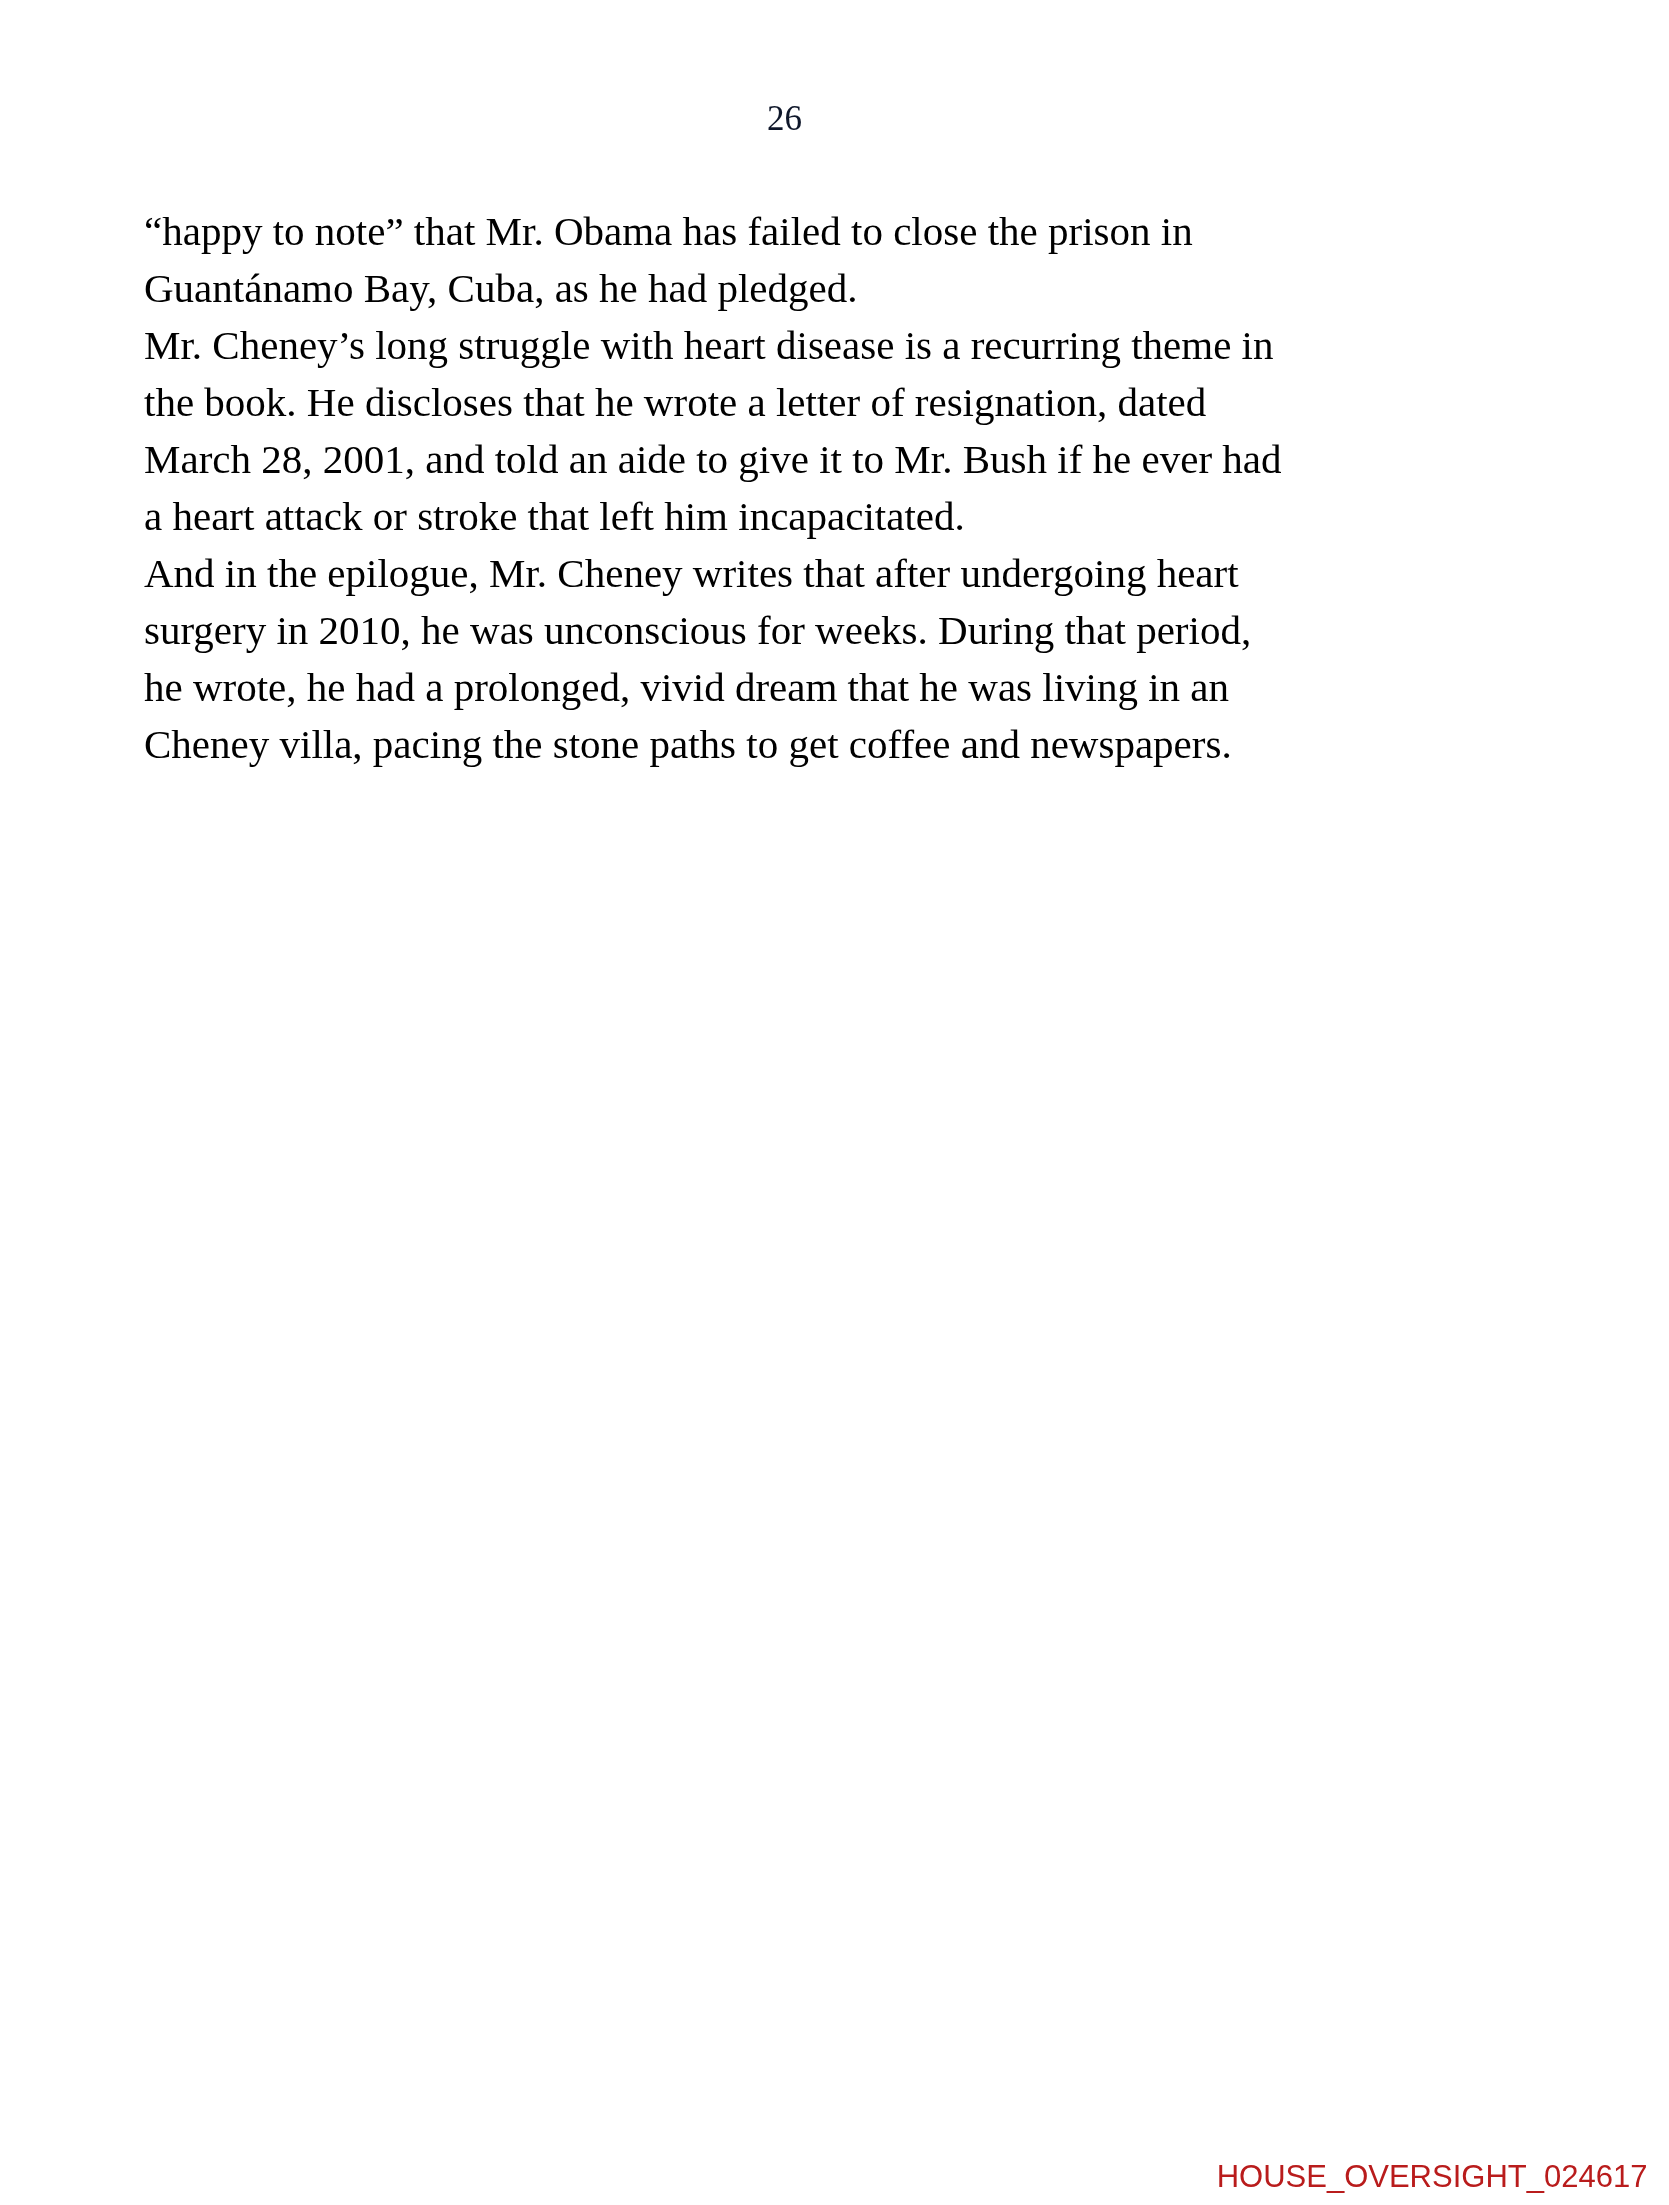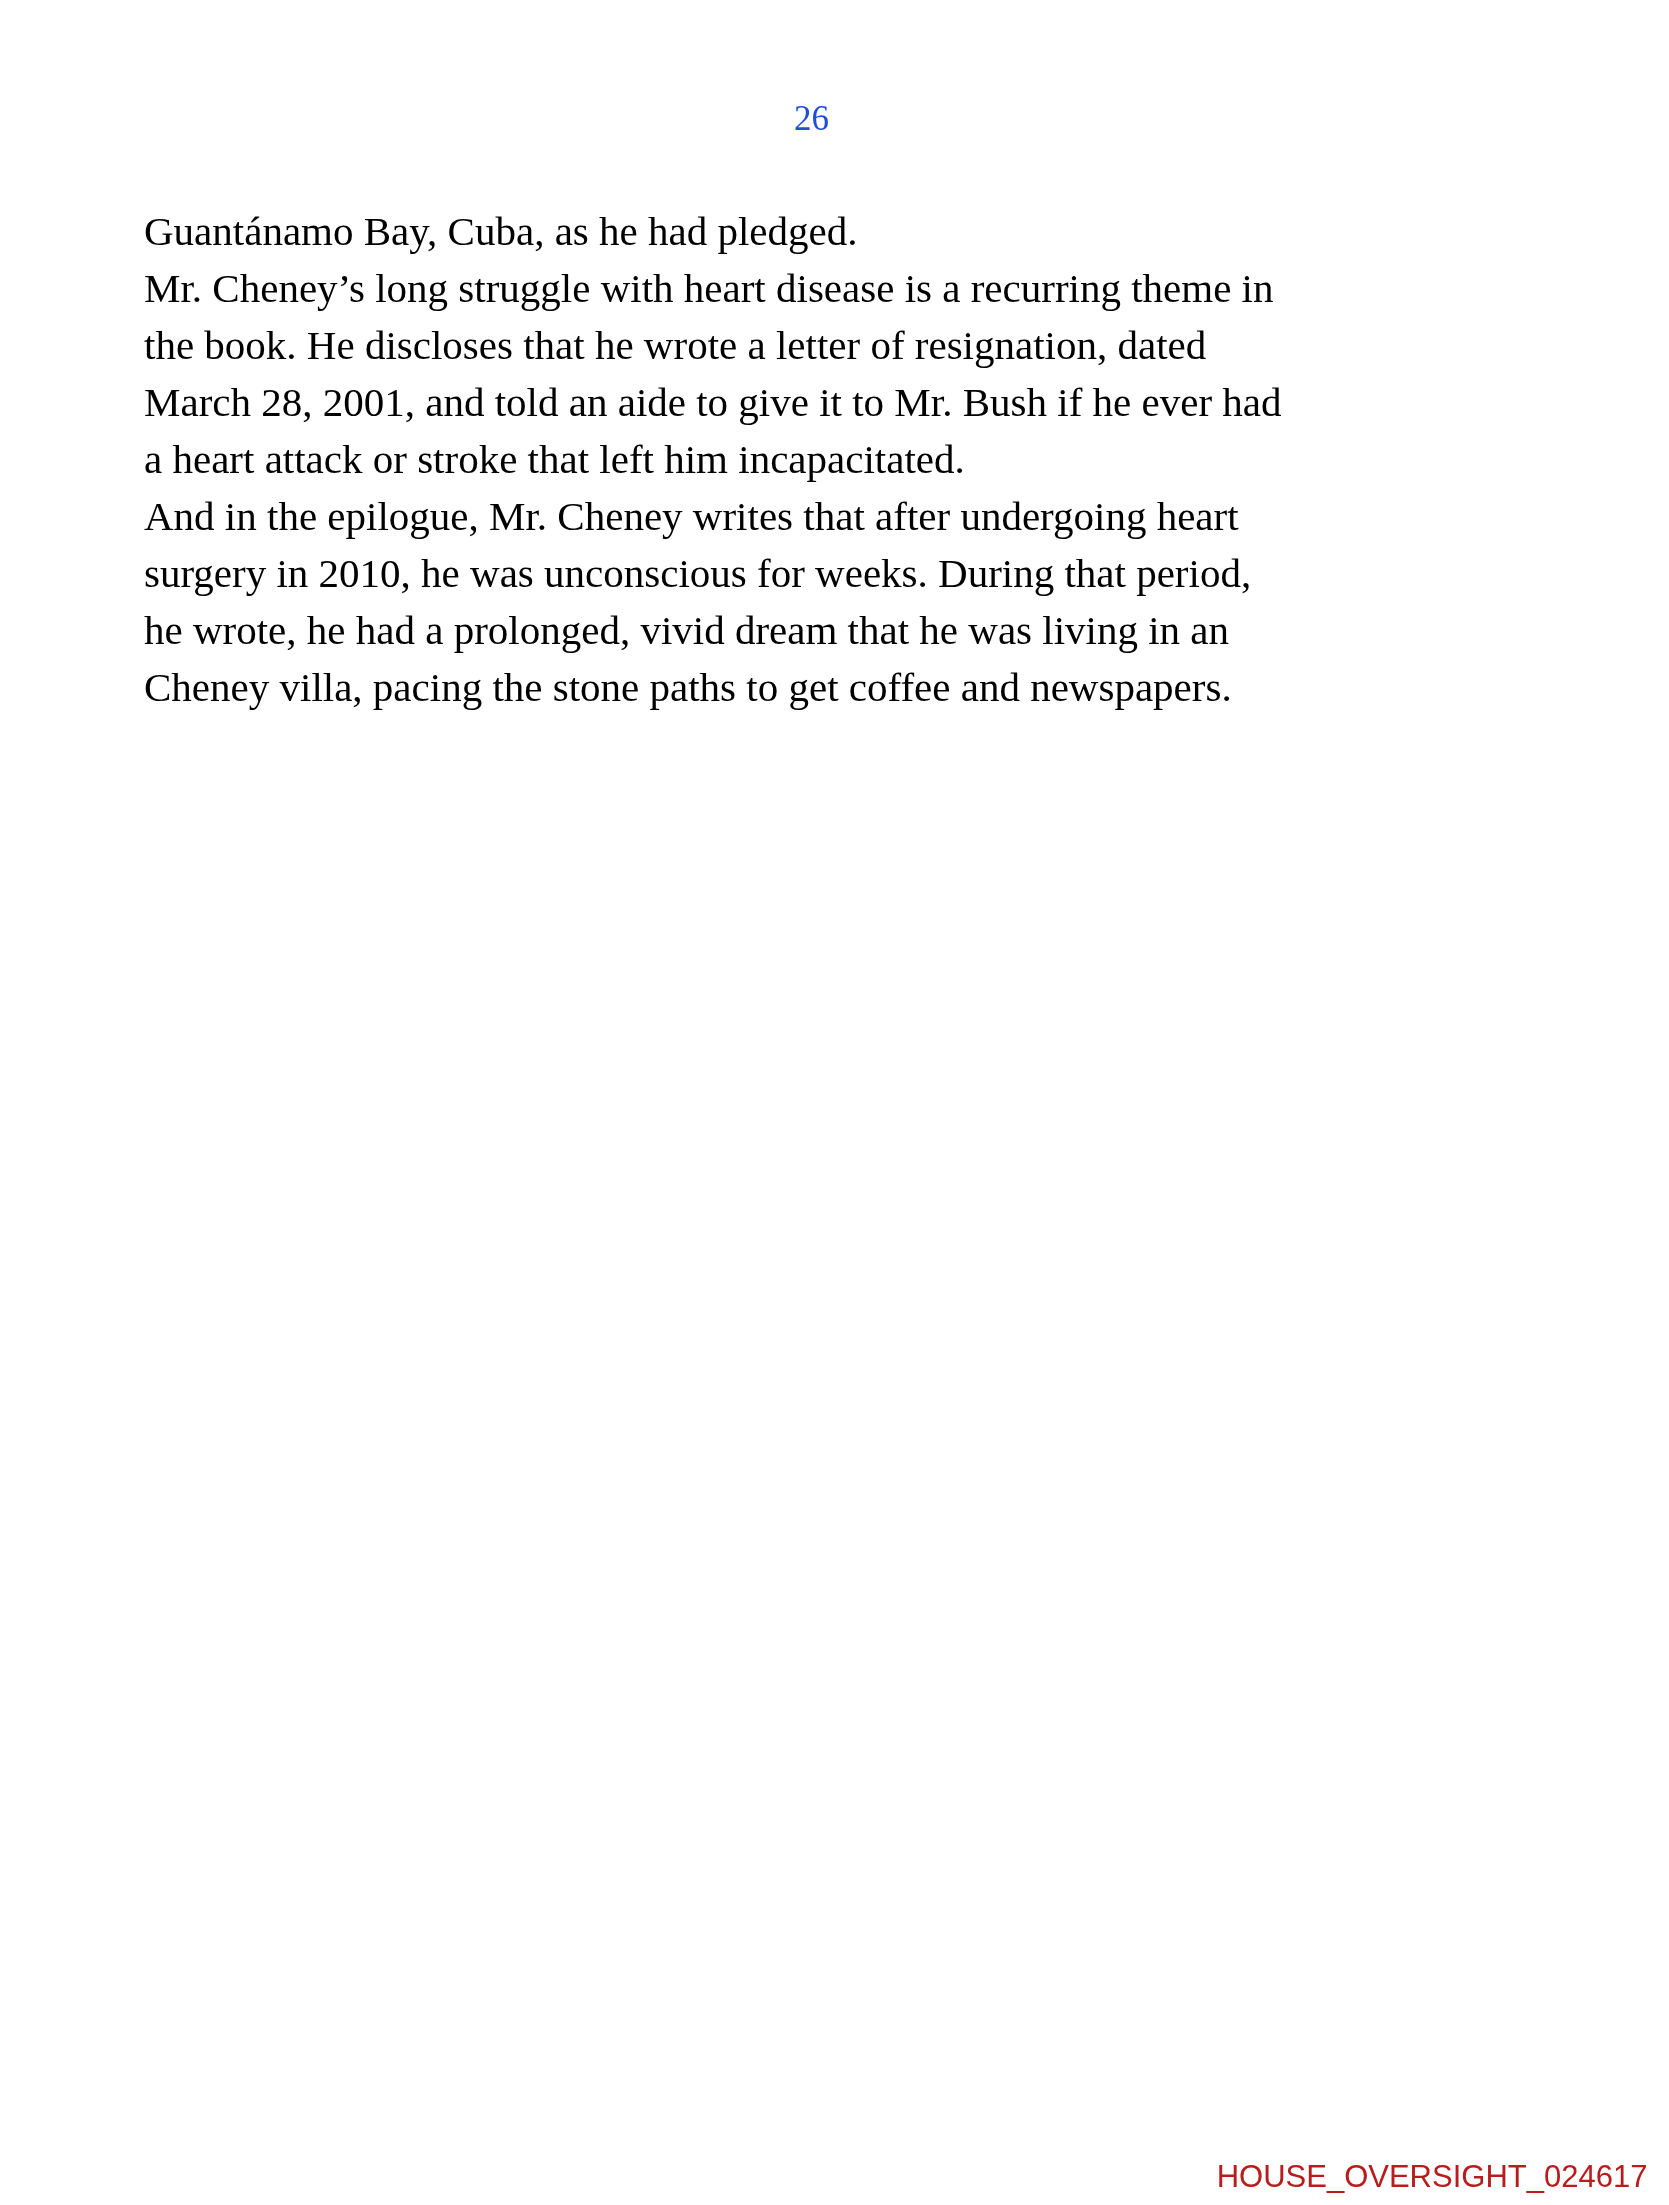--- a/index.html
+++ b/index.html
@@ -15,22 +15,21 @@
   }
   .page-number {
     position: absolute;
     top: 99px;
     left: 0;
     width: 1569px;
     text-align: center;
     font-family: "Liberation Serif", serif;
     font-size: 35px;
     line-height: 39px;
-    color: #1d4ed8;
-    padding-left: 27px;
+    color: #0f172a;
   }
   .body-text {
     position: absolute;
     left: 144px;
     top: 203px;
     width: 1440px;
     font-family: "Liberation Serif", serif;
     font-size: 41px;
     line-height: 57px;
     color: #000000;
@@ -46,20 +45,21 @@
     color: #b91c1c;
     letter-spacing: 0px;
   }
 </style>
 </head>
 <body>
 
 <div class="page-number">26</div>
 
 <div class="body-text">
+  <div class="line">“happy to note” that Mr. Obama has failed to close the prison in</div>
   <div class="line">Guantánamo Bay, Cuba, as he had pledged.</div>
   <div class="line">Mr. Cheney’s long struggle with heart disease is a recurring theme in</div>
   <div class="line">the book. He discloses that he wrote a letter of resignation, dated</div>
   <div class="line">March 28, 2001, and told an aide to give it to Mr. Bush if he ever had</div>
   <div class="line">a heart attack or stroke that left him incapacitated.</div>
   <div class="line">And in the epilogue, Mr. Cheney writes that after undergoing heart</div>
   <div class="line">surgery in 2010, he was unconscious for weeks. During that period,</div>
   <div class="line">he wrote, he had a prolonged, vivid dream that he was living in an</div>
   <div class="line">Cheney villa, pacing the stone paths to get coffee and newspapers.</div>
 </div>

